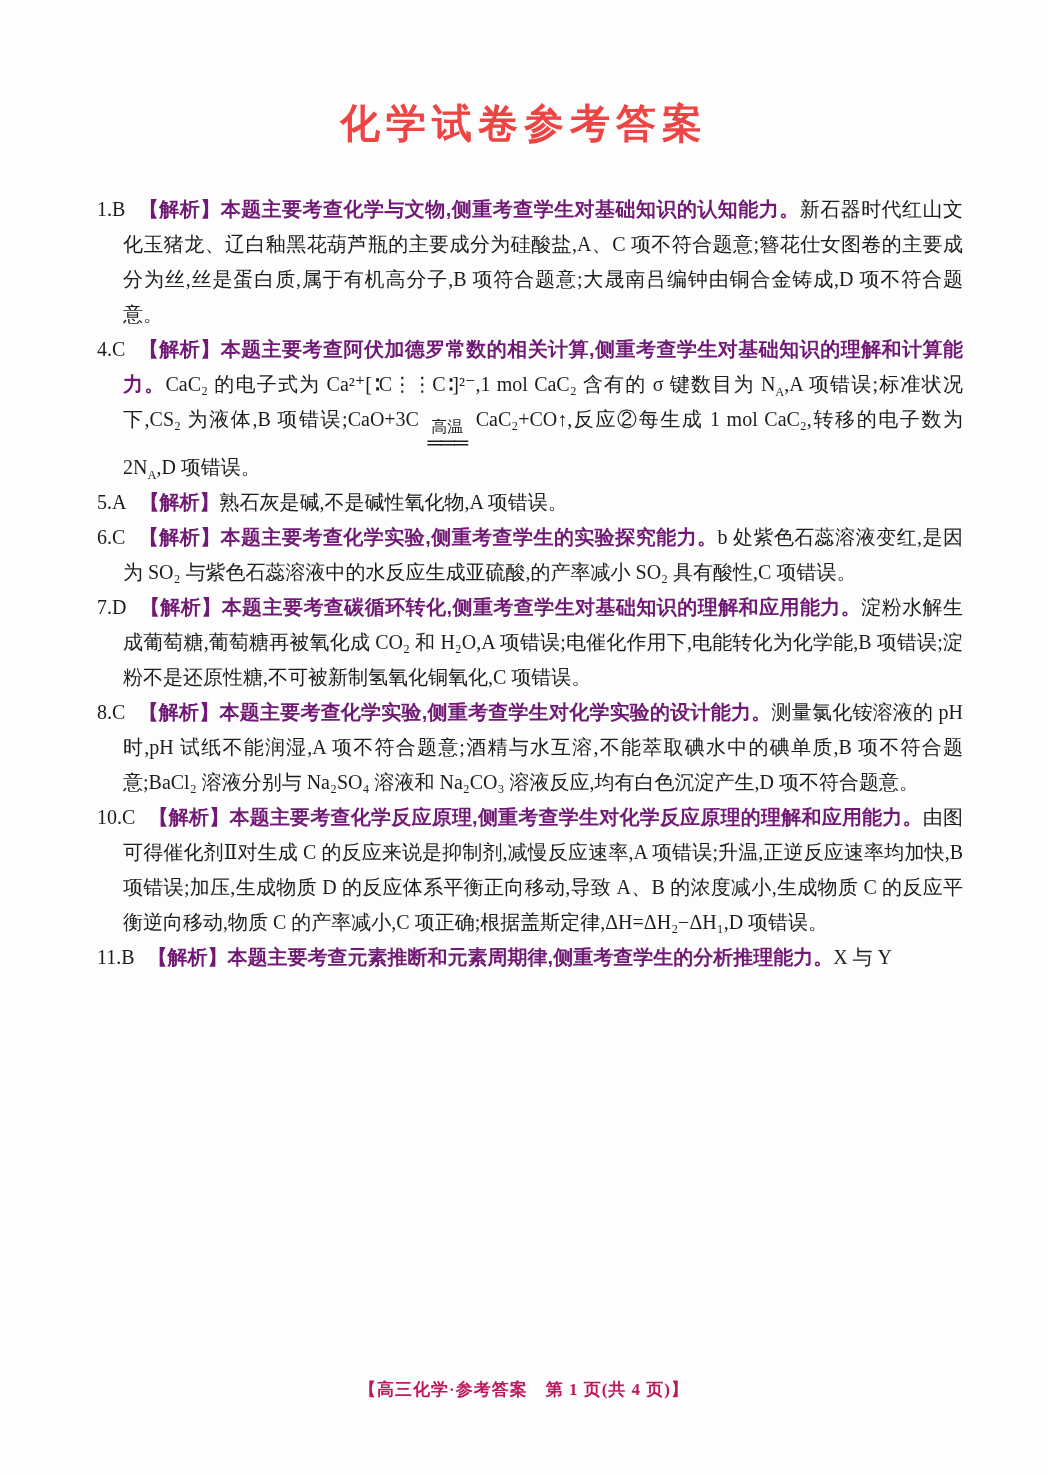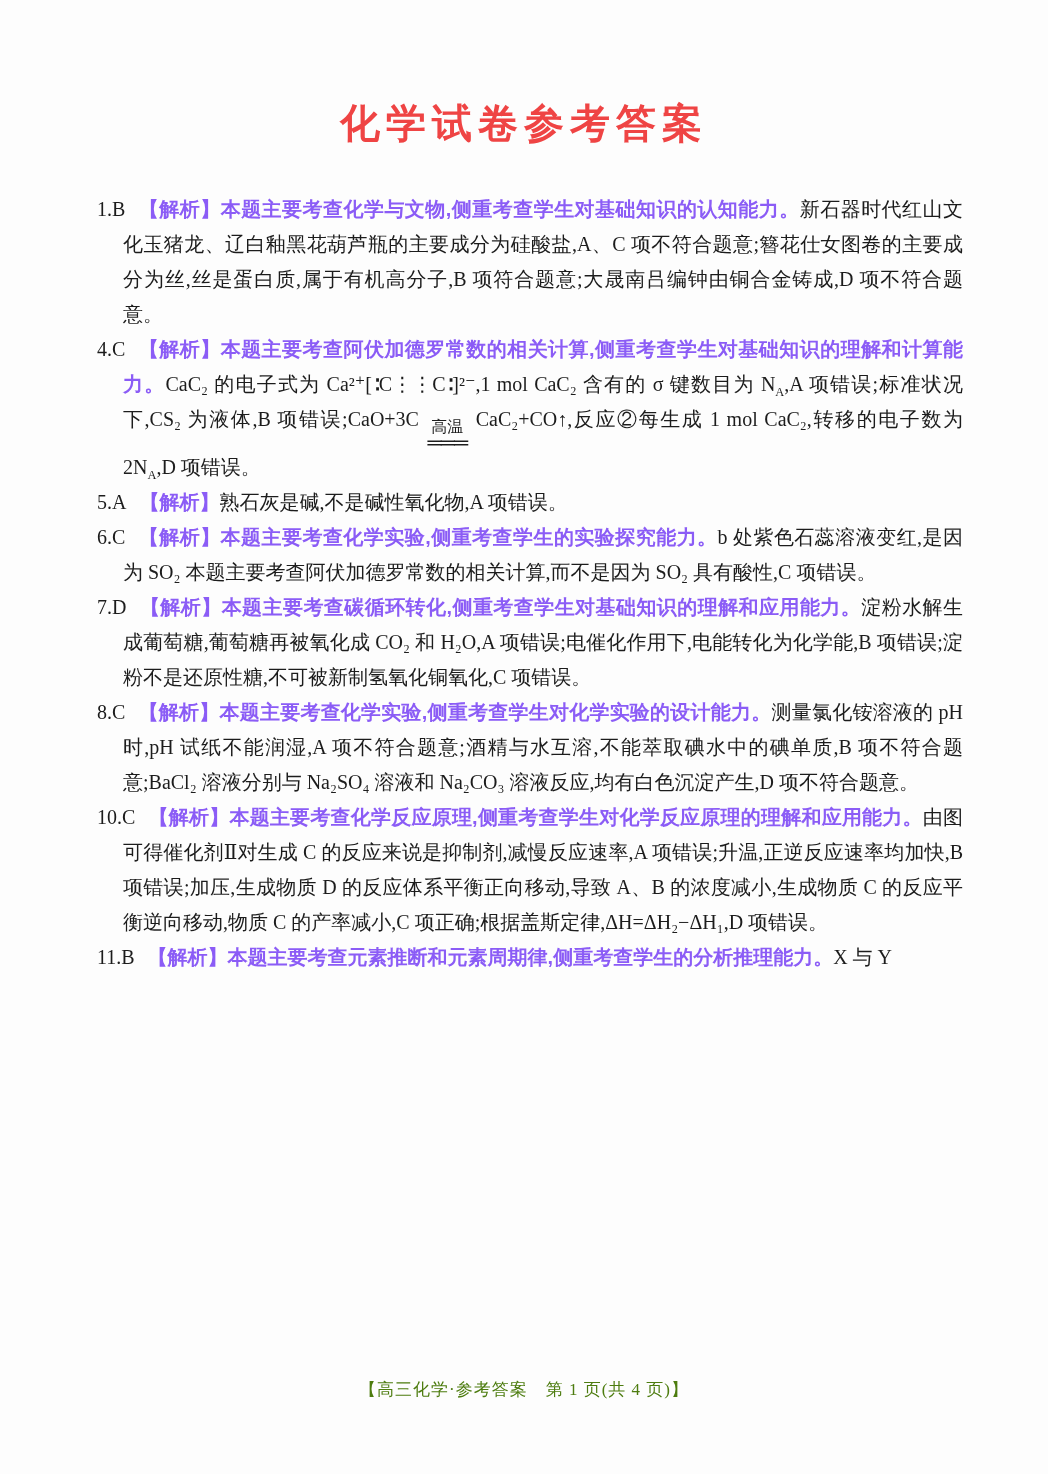--- a/index.html
+++ b/index.html
@@ -34,21 +34,21 @@
     text-indent:-26px;
     text-align:justify;
   }
   .num{
     margin-right:13px;
     white-space:nowrap;
   }
   .b{
     font-family:"Liberation Sans","DejaVu Sans",sans-serif;
     font-weight:700;
-    color:#8b5cf6;
+    color:#701a75;
   }
   sub,sup{font-size:0.62em;line-height:0;}
   .eqover{
     display:inline-flex;
     flex-direction:column;
     align-items:center;
     vertical-align:-6px;
     text-indent:0;
     margin:0 2px;
   }
@@ -59,36 +59,37 @@
   .eqbase{
     line-height:16px;
     letter-spacing:-1px;
   }
   .page-footer{
     position:absolute;
     left:0;right:0;
     top:1378px;
     text-align:center;
     font-size:17px;
-    color:#4d7c0f;
+    color:#be185d;
     letter-spacing:1px;
+    font-weight:bold;
   }
 </style>
 </head>
 <body>
 
 <div class="page">
   <h1 class="doc-title">化学试卷参考答案</h1>
   <div class="answers">
       <div class="item"><span class="num">1.B</span><span class="b">【解析】本题主要考查化学与文物,侧重考查学生对基础知识的认知能力。</span><span>新石器时代红山文化玉猪龙、辽白釉黑花葫芦瓶的主要成分为硅酸盐,A、C 项不符合题意;簪花仕女图卷的主要成分为丝,丝是蛋白质,属于有机高分子,B 项符合题意;大晟南吕编钟由铜合金铸成,D 项不符合题意。</span></div>
       <div class="item"><span class="num">4.C</span><span class="b">【解析】本题主要考查阿伏加德罗常数的相关计算,侧重考查学生对基础知识的理解和计算能力。</span><span>CaC₂ 的电子式为 Ca²⁺[∶C⋮⋮C∶]²⁻,1 mol CaC₂ 含有的 σ 键数目为 N</span><sub>A</sub><span>,A 项错误;标准状况下,CS₂ 为液体,B 项错误;CaO+3C </span><span class="eqover">
           <span class="eqtop">高温</span>
           <span class="eqbase">═══</span>
         </span><span> CaC₂+CO↑,反应②每生成 1 mol CaC₂,转移的电子数为 2N</span><sub>A</sub><span>,D 项错误。</span></div>
       <div class="item"><span class="num">5.A</span><span class="b">【解析】</span><span>熟石灰是碱,不是碱性氧化物,A 项错误。</span></div>
-      <div class="item"><span class="num">6.C</span><span class="b">【解析】本题主要考查化学实验,侧重考查学生的实验探究能力。</span><span>b 处紫色石蕊溶液变红,是因为 SO₂ 本题主要考查阿伏加德罗常数的相关计算,而不是因为 SO₂ 具有酸性,C 项错误。</span></div>
+      <div class="item"><span class="num">6.C</span><span class="b">【解析】本题主要考查化学实验,侧重考查学生的实验探究能力。</span><span>b 处紫色石蕊溶液变红,是因为 SO₂ 与紫色石蕊溶液中的水反应生成亚硫酸,的产率减小 SO₂ 具有酸性,C 项错误。</span></div>
       <div class="item"><span class="num">7.D</span><span class="b">【解析】本题主要考查碳循环转化,侧重考查学生对基础知识的理解和应用能力。</span><span>淀粉水解生成葡萄糖,葡萄糖再被氧化成 CO₂ 和 H₂O,A 项错误;电催化作用下,电能转化为化学能,B 项错误;淀粉不是还原性糖,不可被新制氢氧化铜氧化,C 项错误。</span></div>
       <div class="item"><span class="num">8.C</span><span class="b">【解析】本题主要考查化学实验,侧重考查学生对化学实验的设计能力。</span><span>测量氯化铵溶液的 pH 时,pH 试纸不能润湿,A 项不符合题意;酒精与水互溶,不能萃取碘水中的碘单质,B 项不符合题意;BaCl₂ 溶液分别与 Na₂SO₄ 溶液和 Na₂CO₃ 溶液反应,均有白色沉淀产生,D 项不符合题意。</span></div>
       <div class="item"><span class="num">10.C</span><span class="b">【解析】本题主要考查化学反应原理,侧重考查学生对化学反应原理的理解和应用能力。</span><span>由图可得催化剂Ⅱ对生成 C 的反应来说是抑制剂,减慢反应速率,A 项错误;升温,正逆反应速率均加快,B 项错误;加压,生成物质 D 的反应体系平衡正向移动,导致 A、B 的浓度减小,生成物质 C 的反应平衡逆向移动,物质 C 的产率减小,C 项正确;根据盖斯定律,ΔH=ΔH₂−ΔH₁,D 项错误。</span></div>
       <div class="item"><span class="num">11.B</span><span class="b">【解析】本题主要考查元素推断和元素周期律,侧重考查学生的分析推理能力。</span><span>X 与 Y</span></div>
     </div>
   <div class="page-footer">【高三化学·参考答案　第 1 页(共 4 页)】</div>
 </div>
 
 </body></html>

